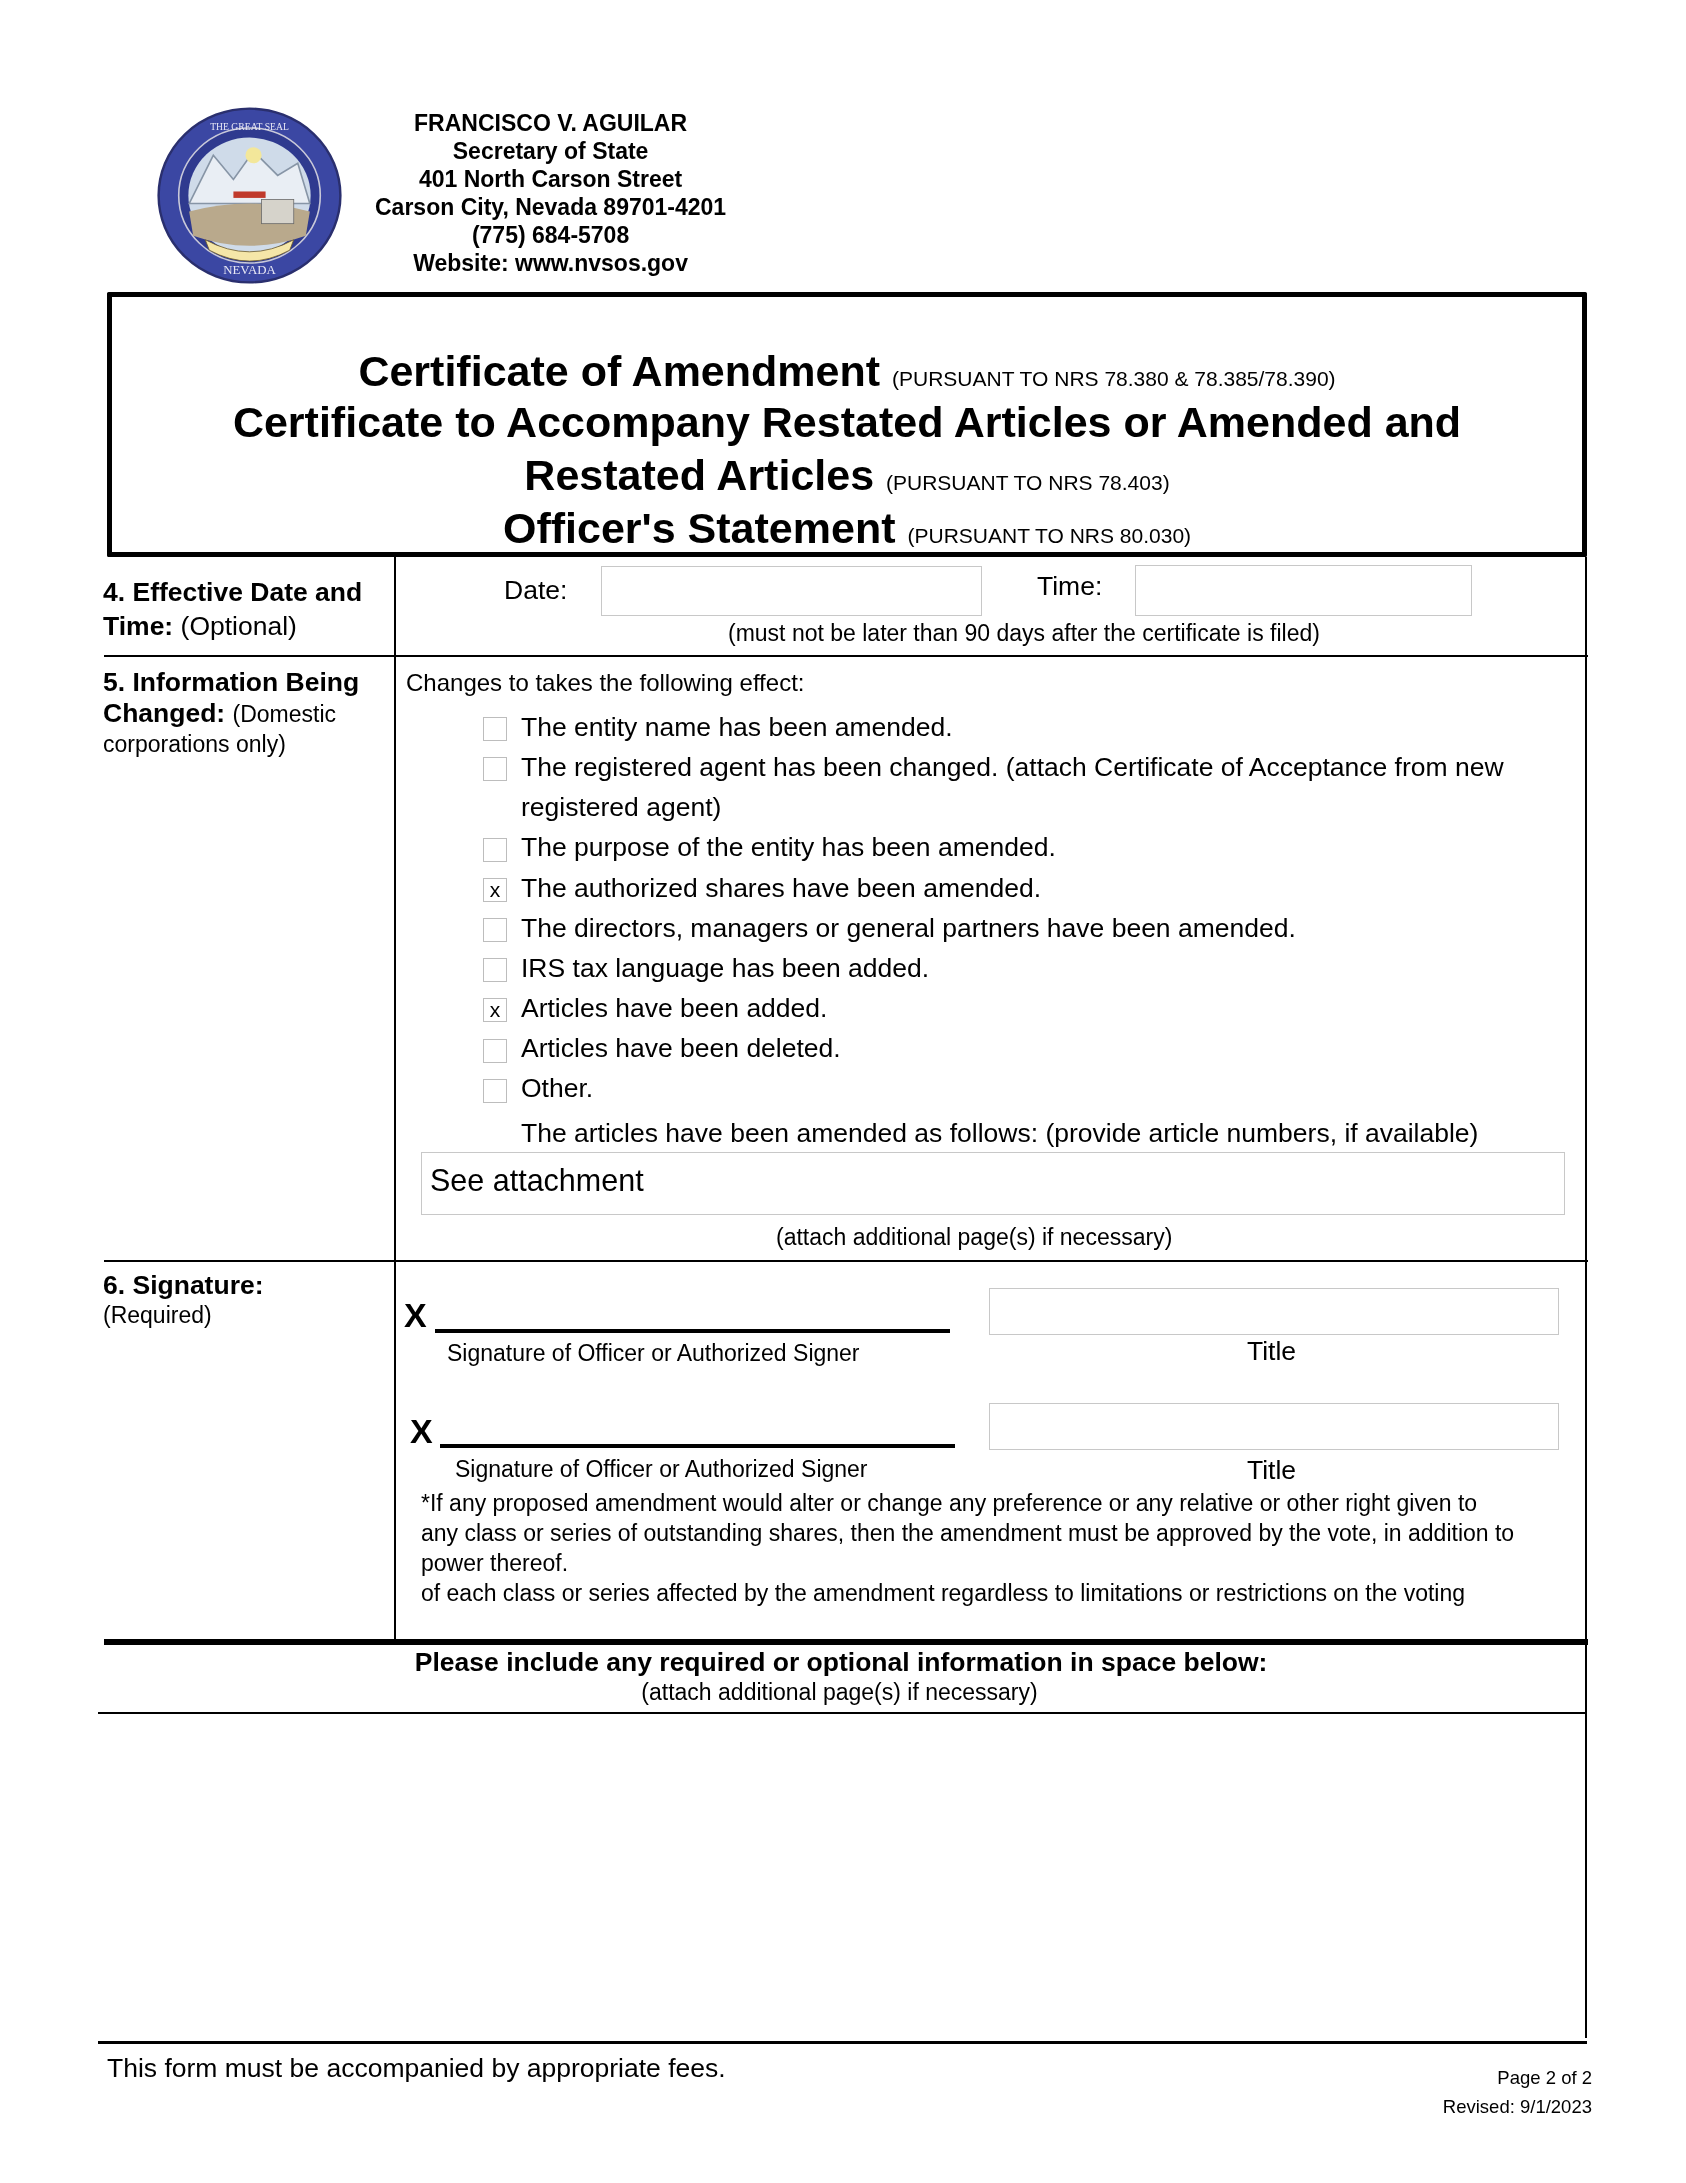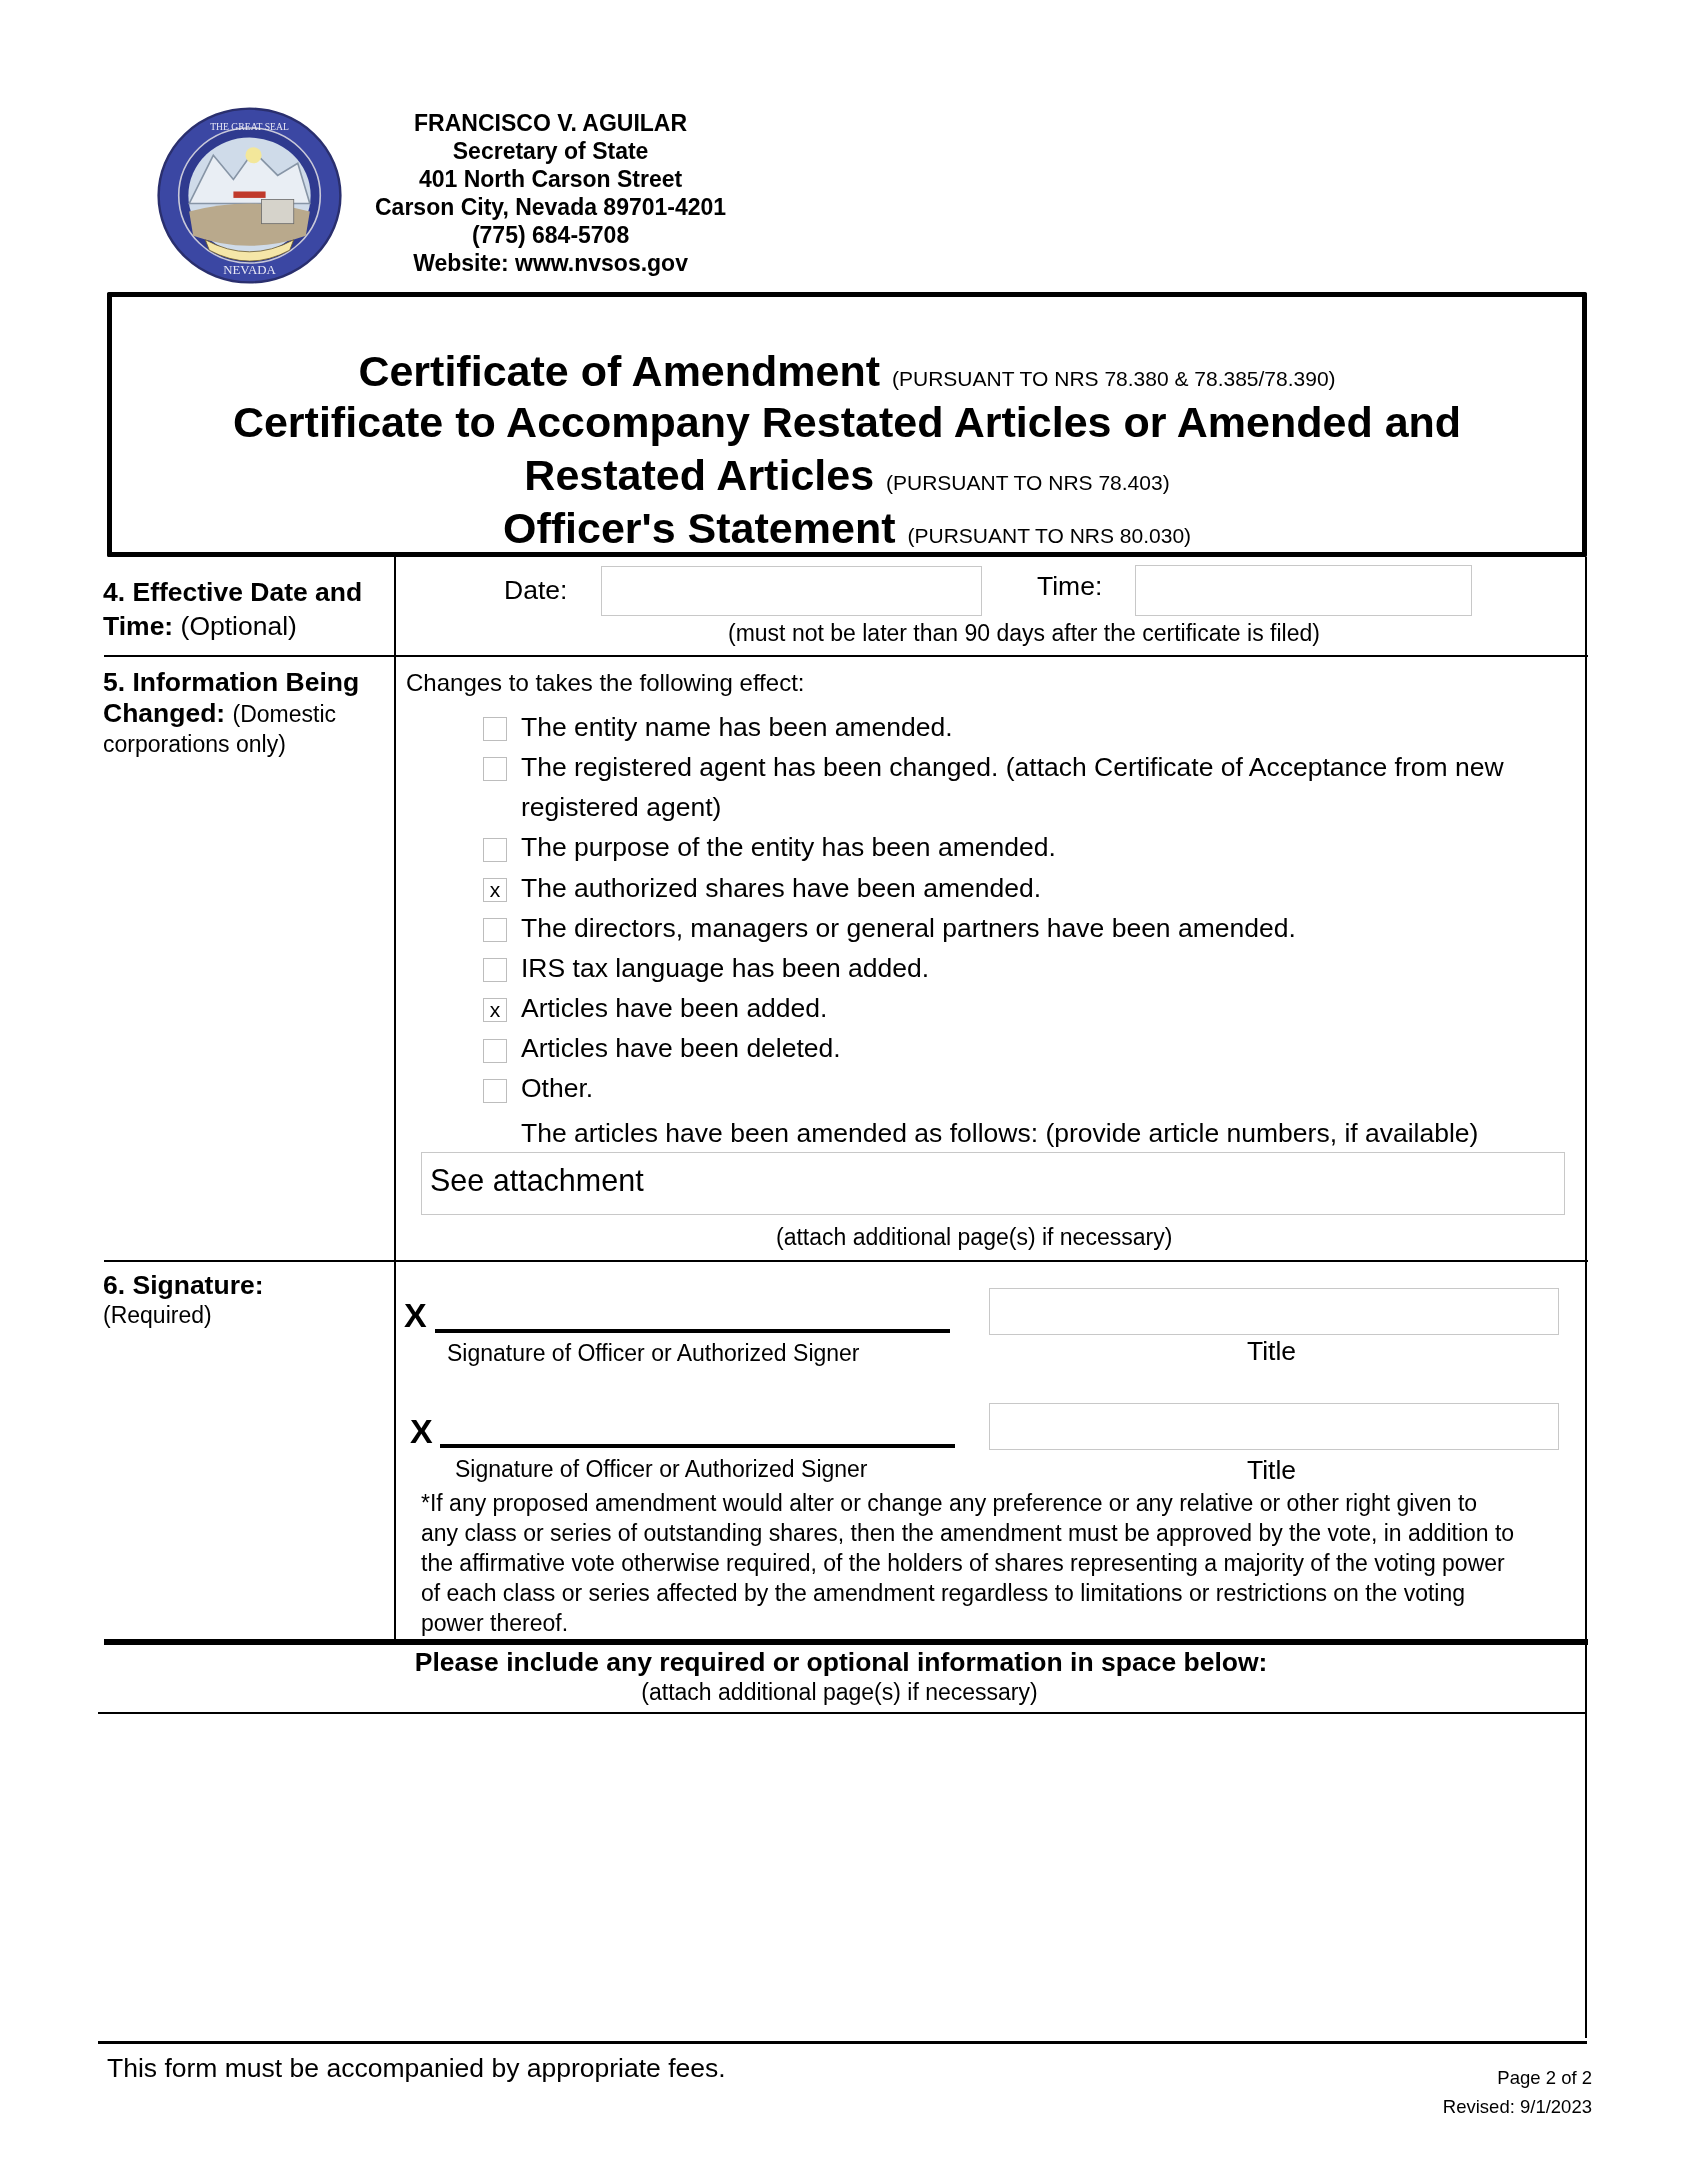--- a/index.html
+++ b/index.html
@@ -123,23 +123,22 @@
 
 <div class="abs b" style="left:410px; top:1412px; font-size:34px;">X</div>
 <div class="hline" style="left:440px; width:515px; top:1444px; height:4px;"></div>
 <div class="abs small-c" style="left:455px; top:1456px;">Signature of Officer or Authorized Signer</div>
 <div class="field" style="left:989px; top:1403px; width:570px; height:47px;"><span></span></div>
 <div class="abs txt" style="left:1247px; top:1454px;">Title</div>
 
 <div class="abs" style="left:421px; top:1488px; font-size:23px; line-height:30px; white-space:nowrap;">
   <div>*If any proposed amendment would alter or change any preference or any relative or other right given to</div>
   <div>any class or series of outstanding shares, then the amendment must be approved by the vote, in addition to</div>
-  <div>the affirmative vote otherwise required, of the holders of shares representing a majority of the voting power</div>
+  <div>power thereof.</div>
   <div>of each class or series affected by the amendment regardless to limitations or restrictions on the voting</div>
-  <div>power thereof.</div>
 </div>
 
 <div class="abs b" style="left:0; width:1687px; top:1647px; text-align:center; font-size:26.5px; line-height:30.5px; padding-left:0;"><span style="position:relative; left:-2.4px;">Please include any required or optional information in space below:</span></div>
 <div class="abs small-c" style="left:0; width:1687px; top:1679px; text-align:center;"><span style="position:relative; left:-4px;">(attach additional page(s) if necessary)</span></div>
 <div class="abs" style="left:100px; top:1716px; width:1484px; height:325px;"><span></span></div>
 
 <div class="abs txt" style="left:107px; top:2052px;">This form must be accompanied by appropriate fees.</div>
 <div class="abs" style="right:95px; top:2067px; font-size:18.5px; line-height:22.5px; text-align:right;">Page 2 of 2</div>
 <div class="abs" style="right:95px; top:2096px; font-size:18.5px; line-height:22.5px; text-align:right;">Revised: 9/1/2023</div>
 

